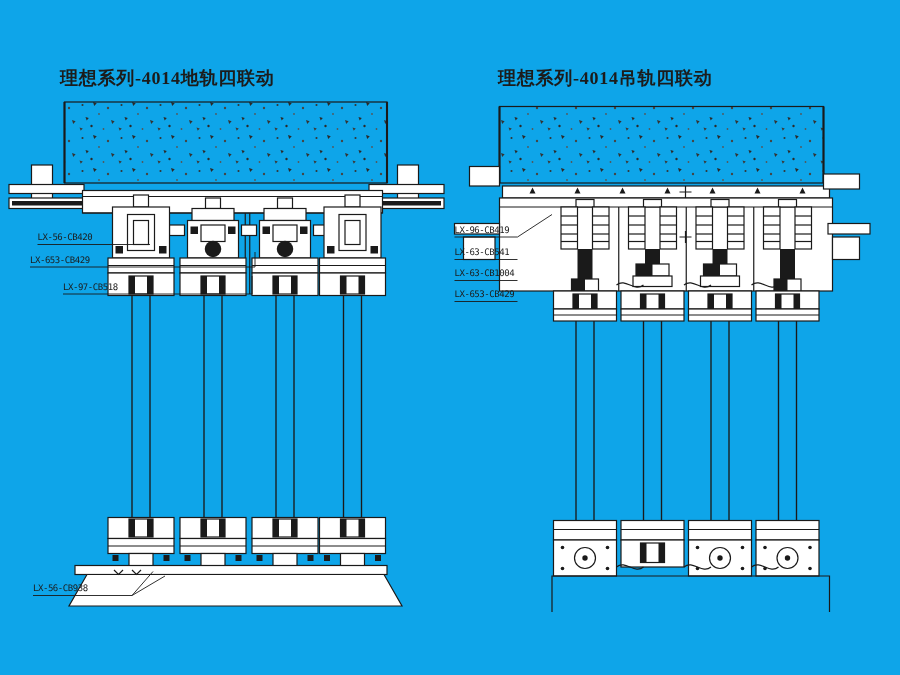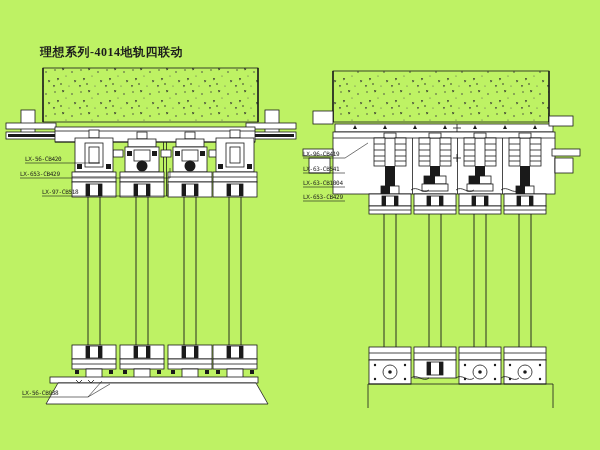--- a/index.html
+++ b/index.html
@@ -1,17 +1,17 @@
 <!DOCTYPE html>
 <html><head>
 <meta charset="utf-8">
 <style>
   html,body{margin:0;padding:0;background:#e8e8e8;}
   .canvas{
-    position:relative;width:600px;height:450px;background:#bef264;
+    position:relative;width:600px;height:450px;background:#0ea5e9;
     font-family:"Liberation Sans",sans-serif;overflow:hidden;
   }
   .diagram-title{
     position:absolute;
     font-family:"Liberation Serif",serif;
     font-weight:bold;font-size:12px;color:#1c1c1c;
     letter-spacing:0.5px;white-space:nowrap;
   }
   .part-label{
     position:absolute;
@@ -307,20 +307,21 @@
 
     <g stroke-width="0.6">
       <polyline points="303,158 345,158 368,143"></polyline>
       <polyline points="303,173 345,173"></polyline>
       <polyline points="303,187 345,187"></polyline>
       <polyline points="303,201 345,201"></polyline>
     </g>
   </svg>
 
   <div class="diagram-title" style="left:40px;top:44px">理想系列-4014地轨四联动</div>
+  <div class="diagram-title" style="left:332px;top:44px">理想系列-4014吊轨四联动</div>
 
   <div class="part-label" style="left:25px;top:156px">LX-56-CB420</div>
   <div class="part-label" style="left:20px;top:171px">LX-653-CB429</div>
   <div class="part-label" style="left:42px;top:189px">LX-97-CB518</div>
   <div class="part-label" style="left:22px;top:390px">LX-56-CB938</div>
 
   <div class="part-label" style="left:303px;top:151px">LX-96-CB419</div>
   <div class="part-label" style="left:303px;top:166px">LX-63-CB541</div>
   <div class="part-label" style="left:303px;top:180px">LX-63-CB1004</div>
   <div class="part-label" style="left:303px;top:194px">LX-653-CB429</div>

